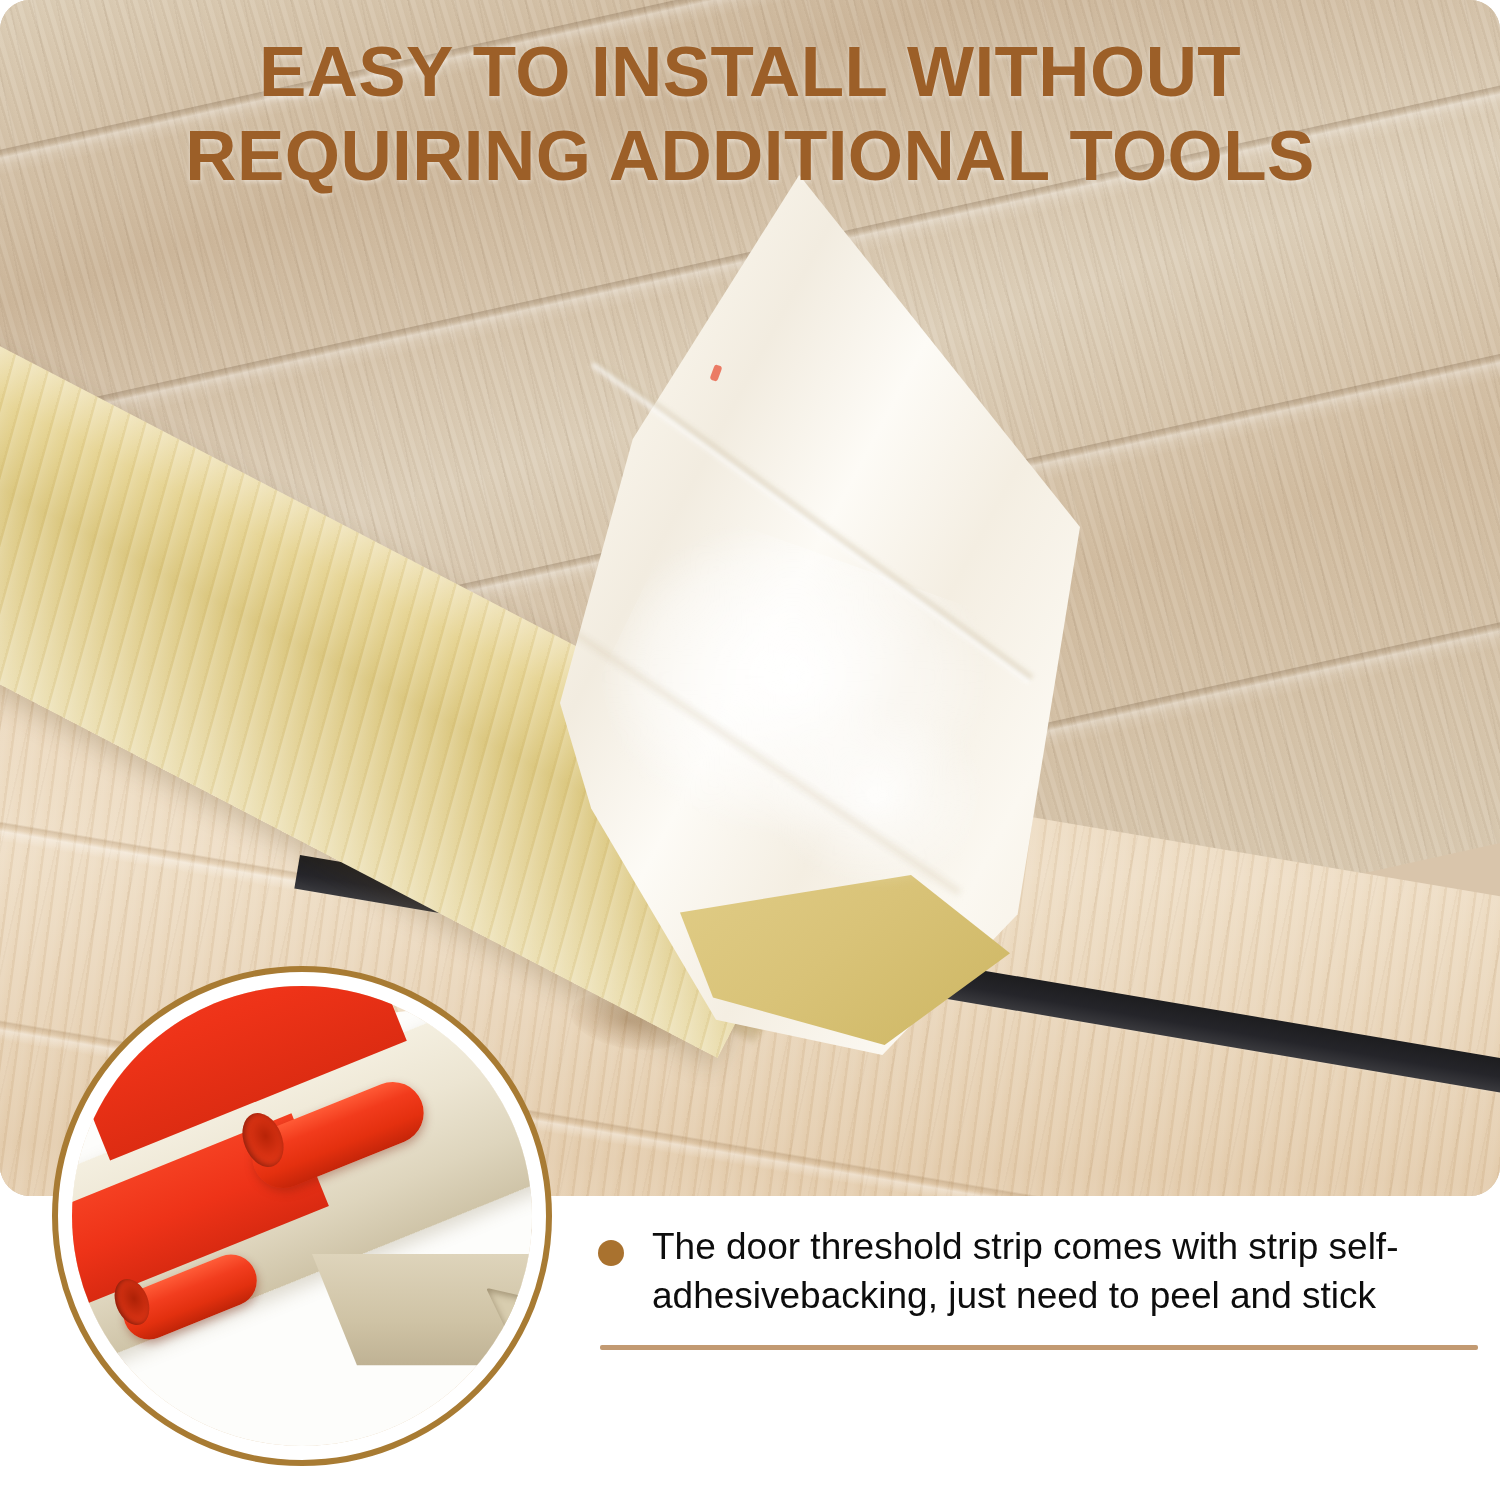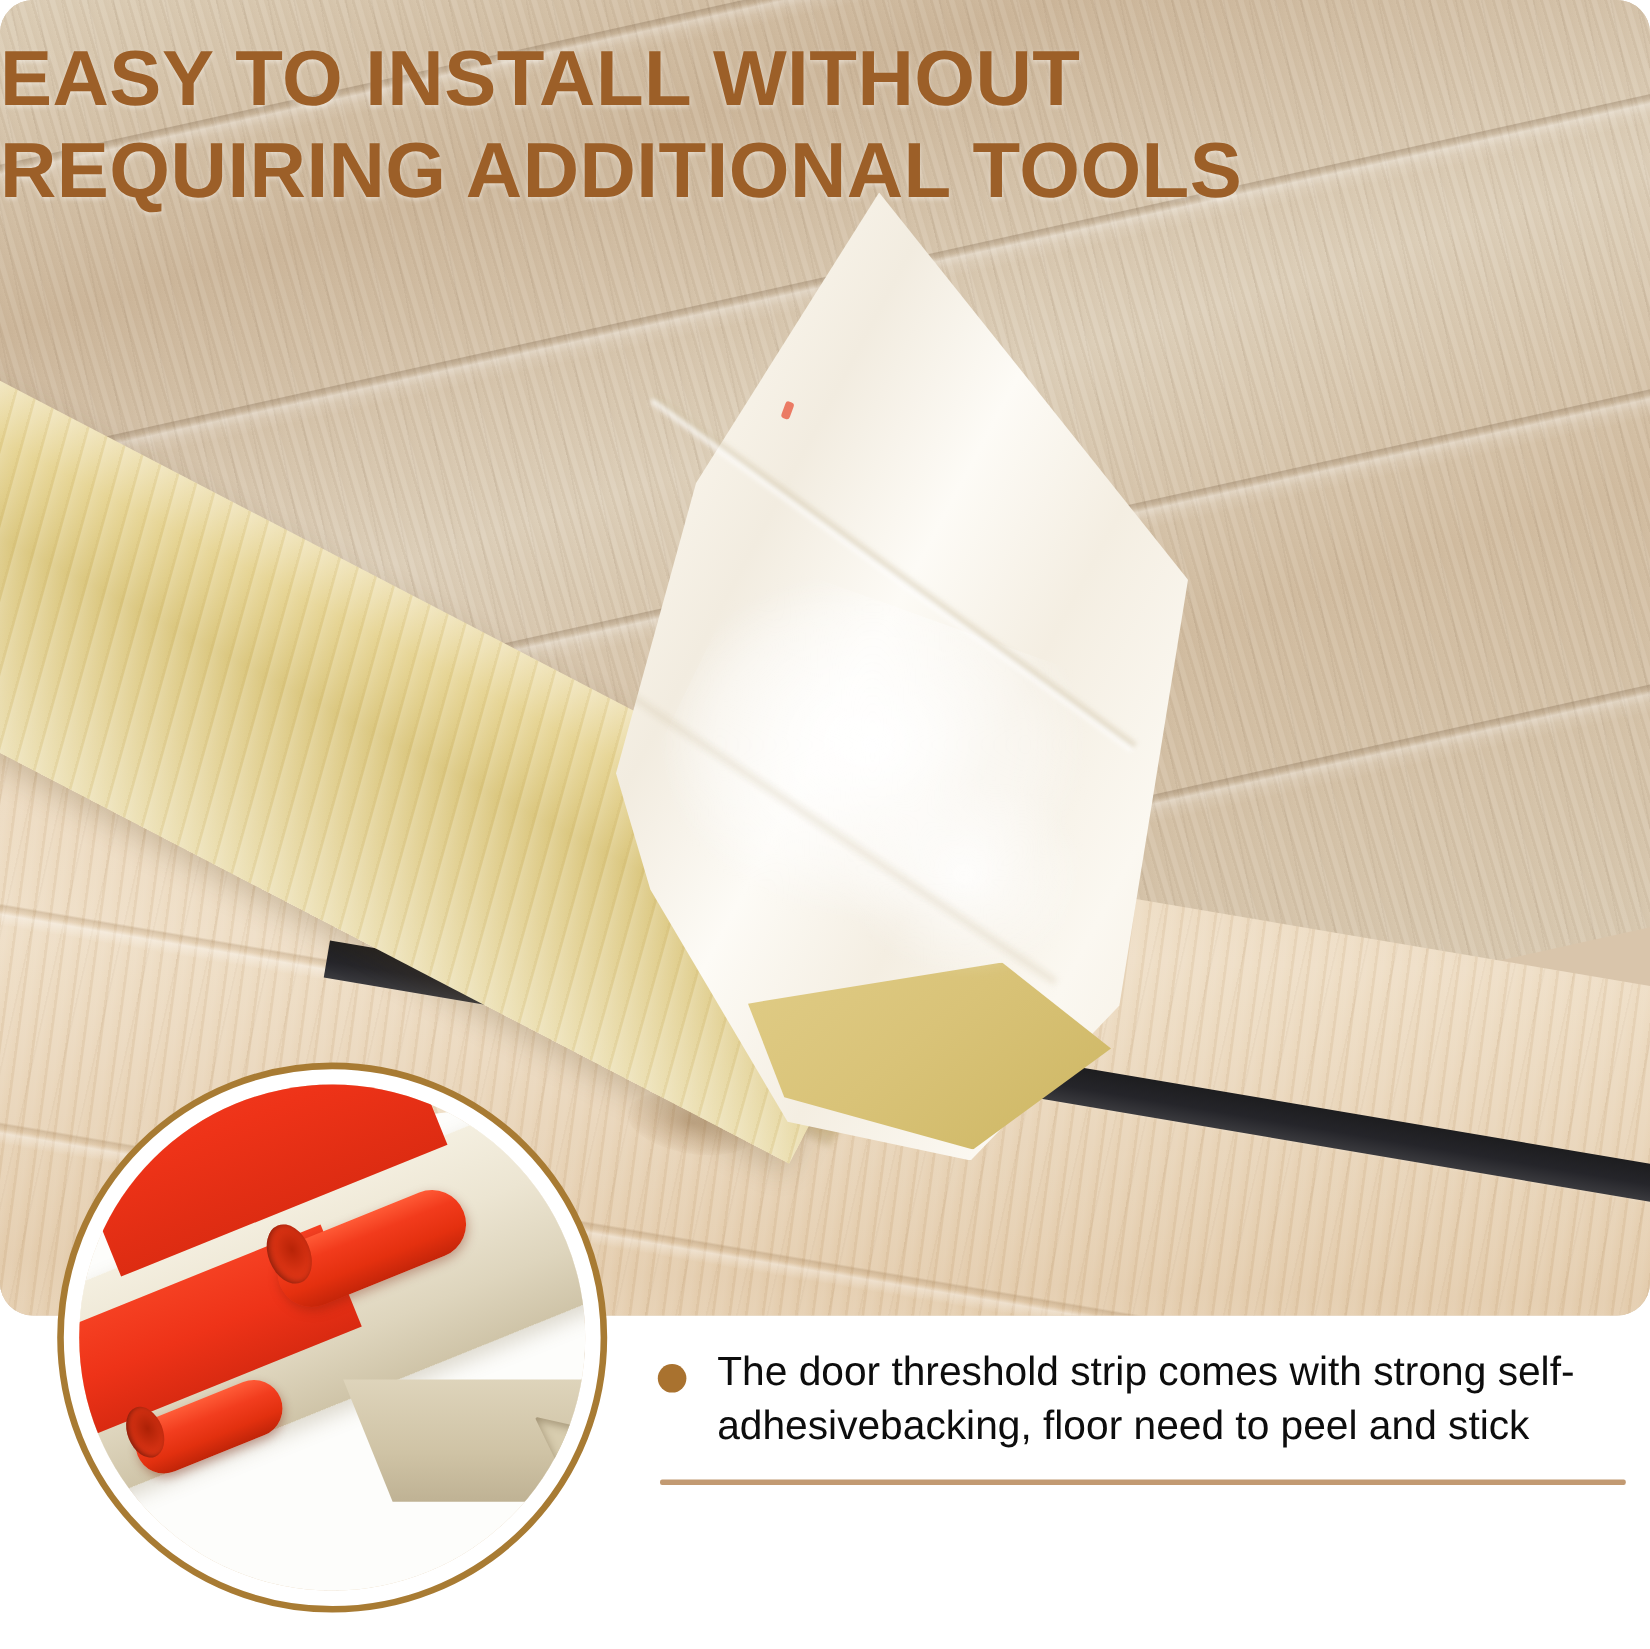--- a/index.html
+++ b/index.html
@@ -397,21 +397,21 @@
     background: radial-gradient(ellipse at 60% 45%, #ad2106 0%, #cf2f11 48%, #ea3c1a 100%);
     box-shadow: inset 2px 0 5px rgba(70,12,4,0.6);
   }
 
   
   .headline {
     position: absolute;
     left: 0;
     top: 30px;
     width: 1500px;
-    text-align: left;
+    text-align: center;
     color: #9c5f28;
     font-weight: 800;
     font-size: 71px;
     line-height: 1.19;
     letter-spacing: 0.4px;
     text-shadow: 0 2px 5px rgba(255,255,255,0.45);
     font-family: "Liberation Sans", sans-serif;
     white-space: pre-line;
   }
 
@@ -502,21 +502,21 @@
     </div>
   </div>
 
   <div class="headline">EASY TO INSTALL WITHOUT
 REQUIRING ADDITIONAL TOOLS</div>
 
   <div class="bullets">
 
     <div class="bullet-row">
       <span class="dot"></span>
-      <span class="btext">The door threshold strip comes with strong self-adhesivebacking, floor need to peel and stick</span>
+      <span class="btext">The door threshold strip comes with strip self-adhesivebacking, just need to peel and stick</span>
     </div>
 
     <div class="divider"></div>
 
 
   </div>
 
 </div>
 
 </body></html>

